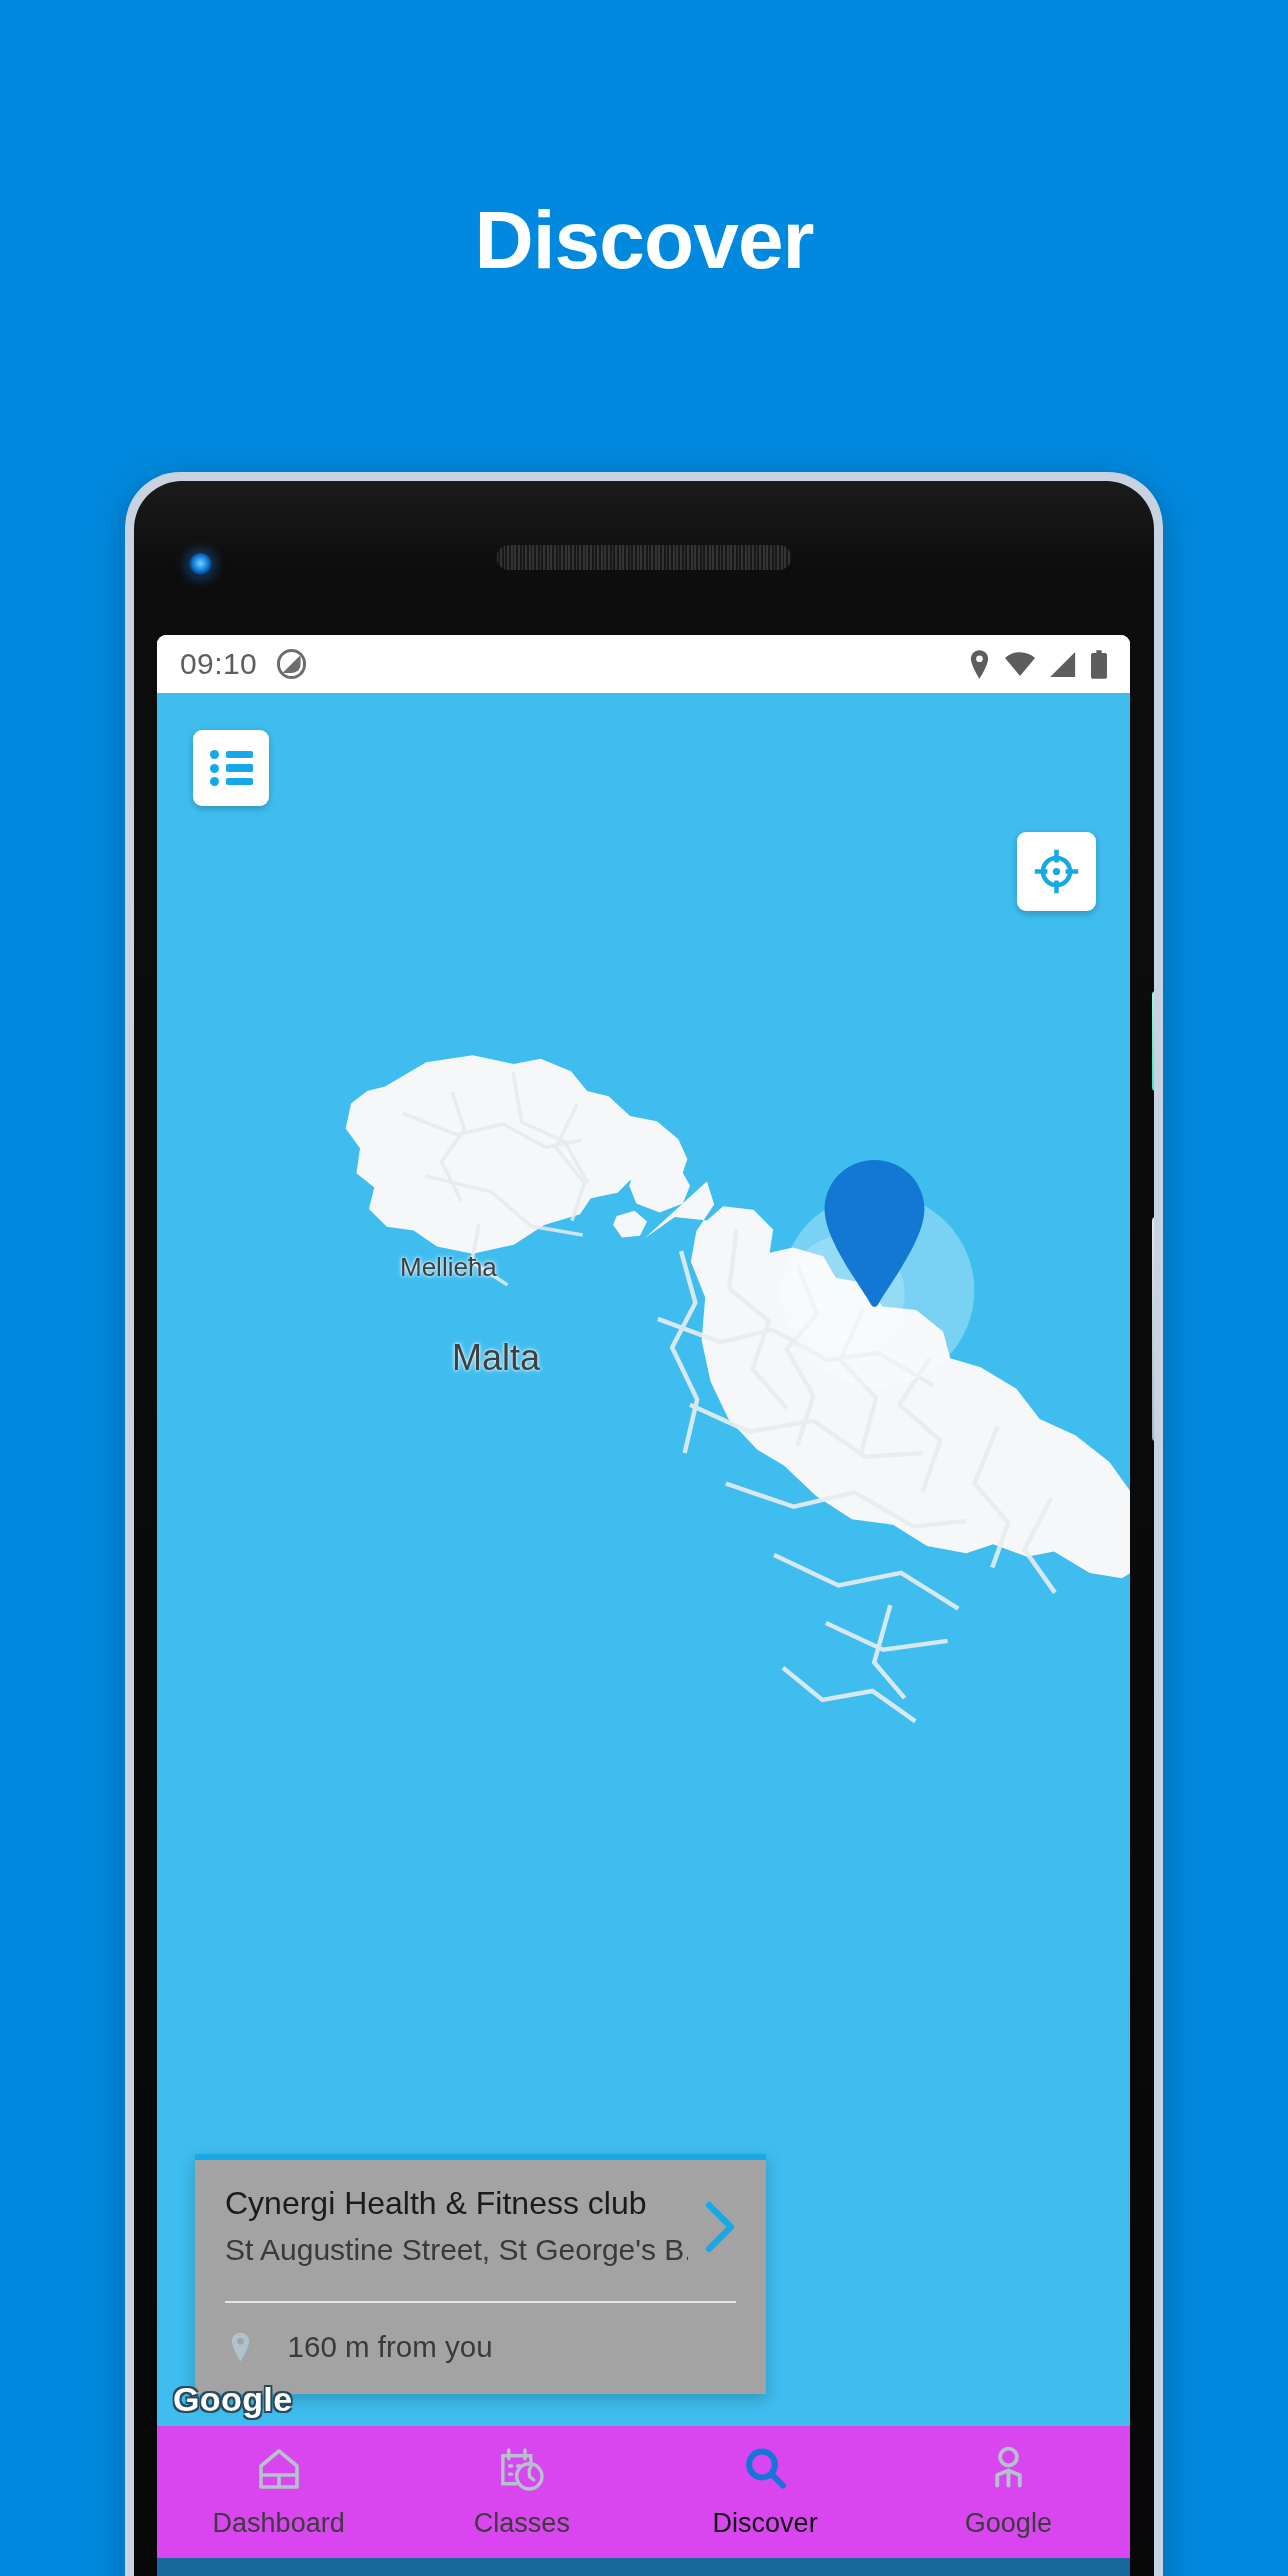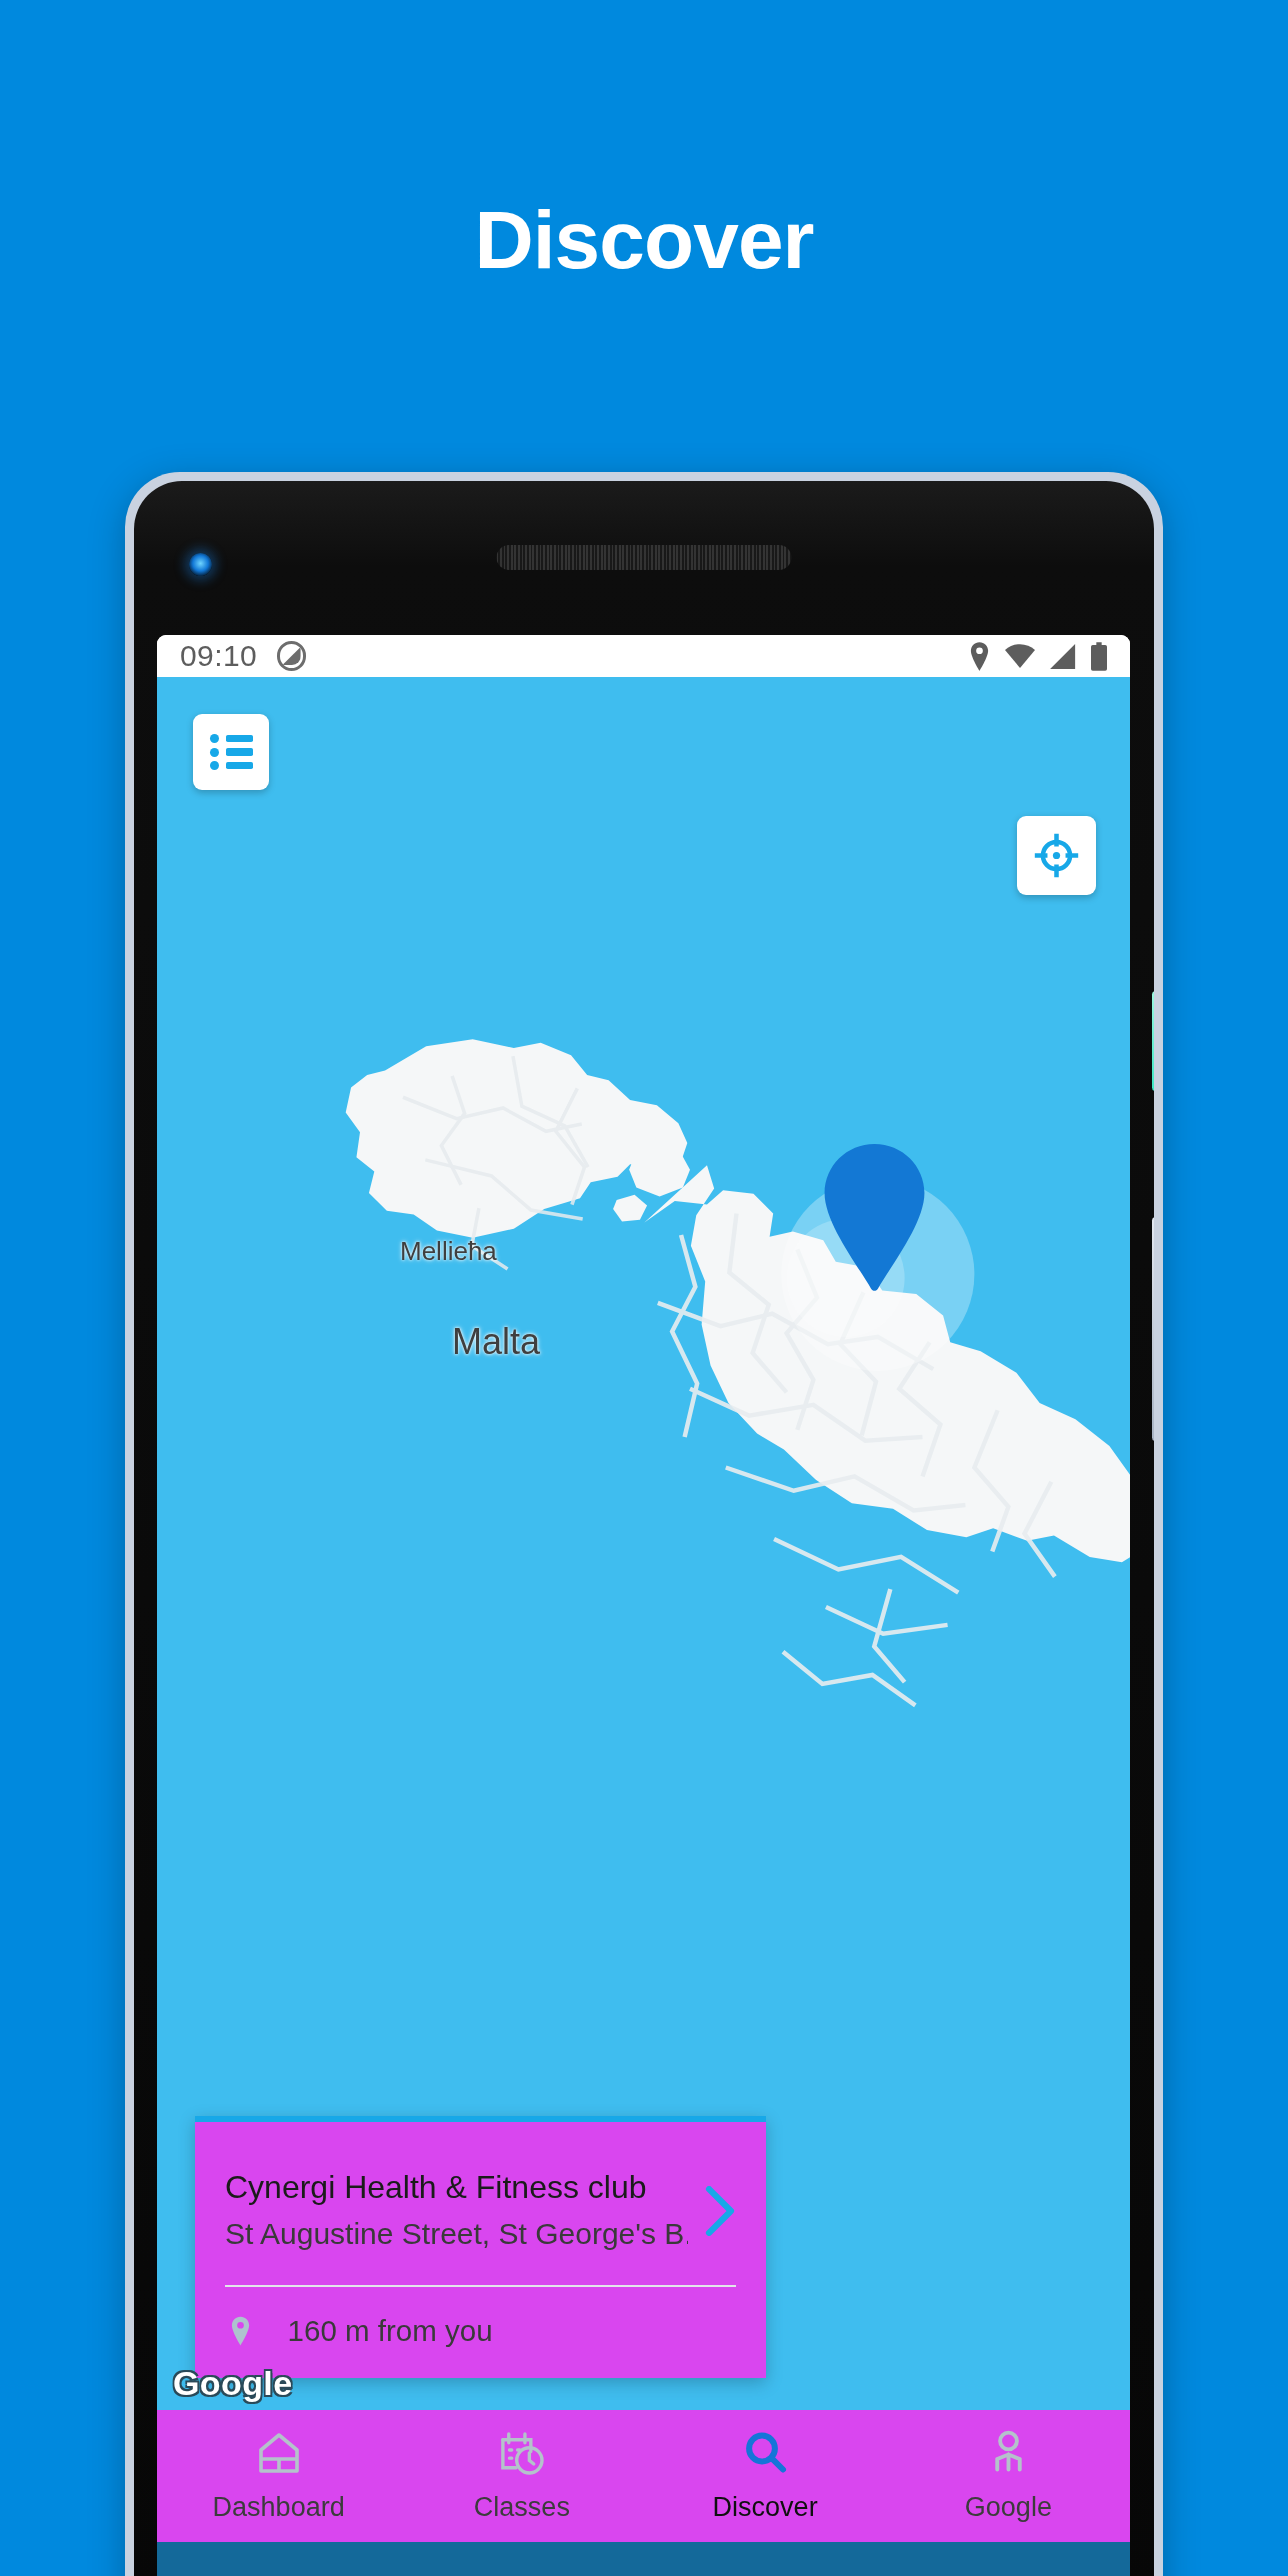--- a/index.html
+++ b/index.html
@@ -70,21 +70,21 @@
     left: 23px; top: 154px;
     width: 973px; height: 1993px;
     border-radius: 9px 9px 0 0;
     background: #ffffff;
     overflow: hidden;
   }
 
   
   .statusbar {
     position: relative;
-    height: 42px; background: #FFFFFF;
+    height: 58px; background: #FFFFFF;
     display: flex; align-items: center;
     padding: 0 23px;
   }
   .sb-time {
     font-size: 30px; color: #5d5d5d;
     letter-spacing: 0.4px;
   }
   .sb-dnd {
     margin-left: 19.7px;
     width: 29.5px; height: 29.5px; border-radius: 50%;
@@ -137,24 +137,24 @@
   .list-ico span::after {
     content:""; position:absolute; left:16px; top:0;
     width:27px; height:7.2px; border-radius:1.8px; background:#17A8E8;
   }
 
   
   .place-card {
     position: absolute;
     left: 38px; bottom: 32px;
     width: 571px;
-    background: #d946ef;
+    background: #a3a3a3;
     border-top: 6.3px solid #17A8E8;
     box-shadow: 0 5.4px 16px rgba(0,0,0,0.22);
-    padding: 44px 30px 0 30px;
+    padding: 22px 30px 0 30px;
   }
   .card-top { display: flex; align-items: center; }
   .card-texts { flex: 1; min-width: 0; }
   .card-title {
     font-size: 32px; color: #1b1b1b; line-height: 1.35;
     white-space: nowrap; overflow: hidden;
   }
   .card-sub {
     font-size: 30px; color: #3a3a3a; line-height: 1.4; margin-top: 3.6px;
     white-space: nowrap; overflow: hidden;

